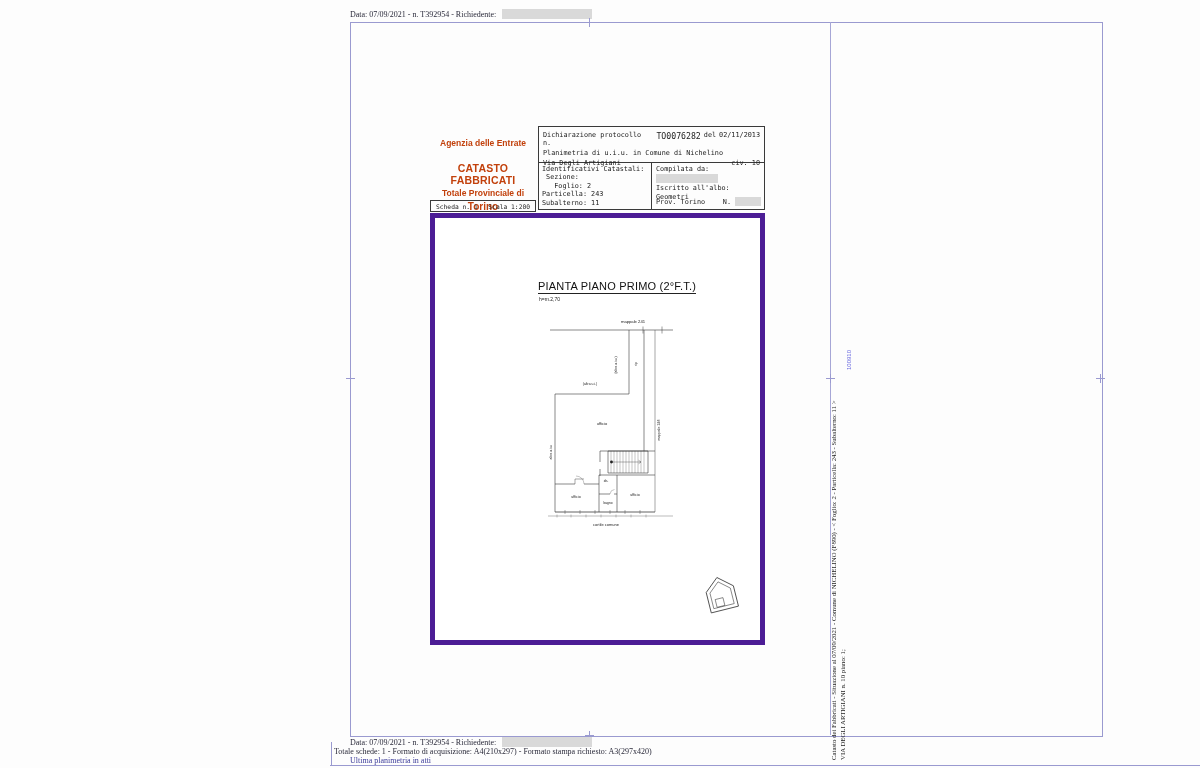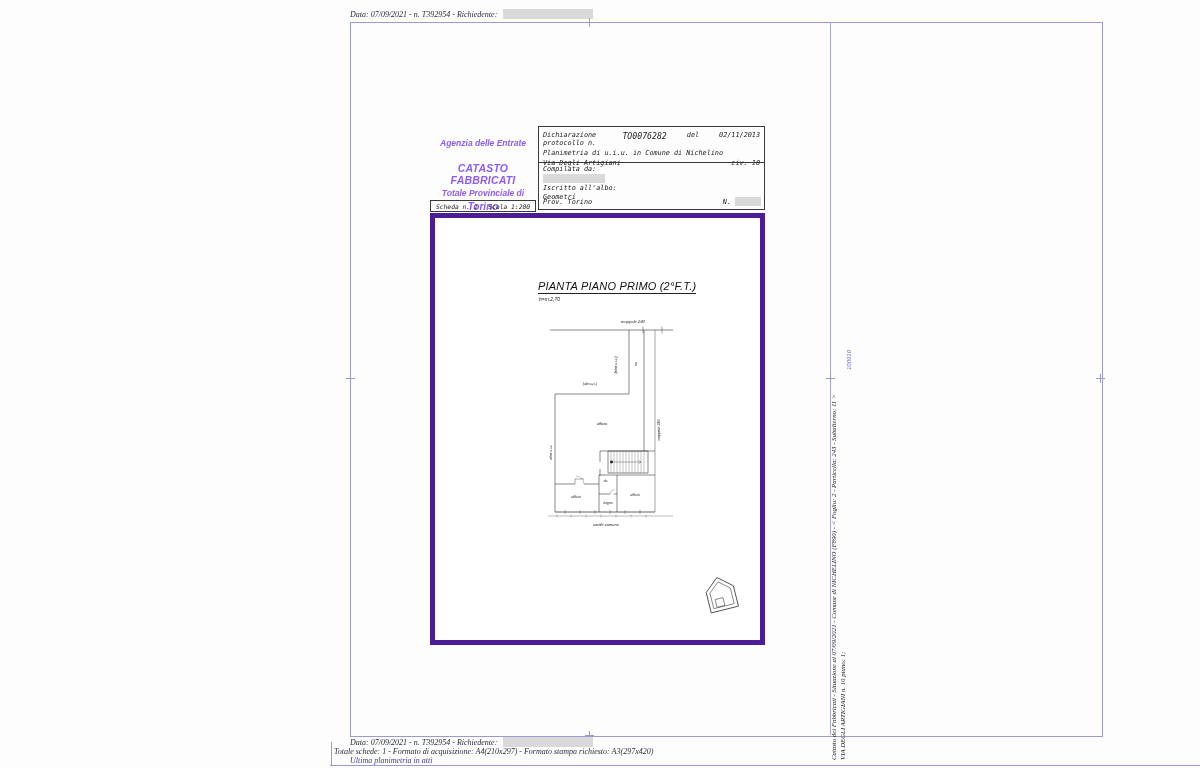--- a/index.html
+++ b/index.html
@@ -1,43 +1,43 @@
 <!DOCTYPE html>
 <html><head>
 <meta charset="utf-8">
 <style>
   html,body{margin:0;padding:0;background:#ffffff;}
   .canvas{position:relative;width:1200px;height:768px;background:#fdfdfd;overflow:hidden;
-          font-family:"Liberation Serif",serif;color:#1a1a1a;font-style:italic;}
+          font-family:"Liberation Serif",serif;color:#1a1a1a;}
   
   .scanline{position:absolute;font-size:8px;color:#2a2a3a;white-space:nowrap;}
   .redact{display:inline-block;background:#d9d9d9;vertical-align:-2px;}
   
   .frame{position:absolute;left:350px;top:22px;width:751px;height:713px;border:1px solid #9a9ad0;}
   .frame-div{position:absolute;left:830px;top:22px;width:1px;height:713px;background:#a6a6d6;}
   .cross{position:absolute;width:9px;height:9px;}
   .cross::before{content:"";position:absolute;left:0;top:4px;width:9px;height:1px;background:#9a9ad0;}
   .cross::after{content:"";position:absolute;left:4px;top:0;width:1px;height:9px;background:#9a9ad0;}
   .botline{position:absolute;left:330px;top:765px;width:870px;height:1px;background:#9a9ad0;}
   .botcorner{position:absolute;left:331px;top:742px;width:1px;height:24px;background:#9a9ad0;}
   
   .agency{position:absolute;left:430px;top:138px;width:106px;text-align:center;
-          font-family:"Liberation Sans",sans-serif;color:#8b5cf6;}
+          font-family:"Liberation Sans",sans-serif;color:#c2410c;}
   .agency .l1{font-size:8.5px;font-weight:bold;}
   .agency .l2{font-size:10.5px;font-weight:bold;margin-top:14px;letter-spacing:.2px;}
   .agency .l3{font-size:8.5px;font-weight:bold;margin-top:2px;}
   .agency .l4{font-size:10px;font-weight:bold;margin-top:3px;}
   .scheda{position:absolute;left:430px;top:200px;width:106px;height:12px;border:1px solid #3a3a3a;
           display:flex;align-items:center;justify-content:space-between;padding:0 5px;box-sizing:border-box;
           font-family:"DejaVu Sans Mono",monospace;font-size:6.3px;color:#222;}
   
   .decl{position:absolute;left:538px;top:126px;width:227px;height:84px;border:1px solid #3a3a3a;
         box-sizing:border-box;font-family:"DejaVu Sans Mono",monospace;font-size:6.8px;color:#222;}
   .decl-top{height:36px;box-sizing:border-box;border-bottom:1px solid #3a3a3a;padding:2px 4px;}
-  .decl-row1{display:flex;align-items:baseline;gap:20px;}
+  .decl-row1{display:flex;align-items:baseline;gap:3px;}
   .proto-num{font-size:8.2px;position:relative;top:1.5px;}
   .decl-row{margin-top:1.5px;}
   .decl-row3{display:flex;justify-content:space-between;margin-top:2px;align-items:center;}
   .decl-bottom{display:flex;height:46px;}
   .idcol{width:113px;box-sizing:border-box;border-right:1px solid #3a3a3a;padding:2px 3px;
          white-space:pre;line-height:8.4px;}
   .compcol{flex:1;padding:2px 4px;line-height:8.2px;position:relative;}
   .comp-bottom{position:absolute;left:4px;right:3px;bottom:3px;display:flex;align-items:flex-end;gap:4px;}
   .comp-bottom .sp{flex:1;}
   
@@ -91,20 +91,25 @@
         <span>del</span>
         <span>02/11/2013</span>
       </div>
       <div class="decl-row">Planimetria di u.i.u. in Comune di Nichelino</div>
       <div class="decl-row3">
         <span>Via Degli Artigiani</span>
         <span>civ. 10</span>
       </div>
     </div>
     <div class="decl-bottom">
+      <div class="idcol"><span>Identificativi Catastali:</span>
+<span> Sezione:</span>
+<span>   Foglio: 2</span>
+<span>Particella: 243</span>
+<span>Subalterno: 11</span></div>
       <div class="compcol">
         <div>Compilata da:</div>
         <div class="redact" style="width:62px;height:9px;margin:1px 0;"></div>
         <div>Iscritto all'albo:</div>
         <div>Geometri</div>
         <div class="comp-bottom">
           <span>Prov. Torino</span>
           <span class="sp"></span>
           <span>N.</span>
           <span class="redact" style="width:26px;height:9px;"></span>

